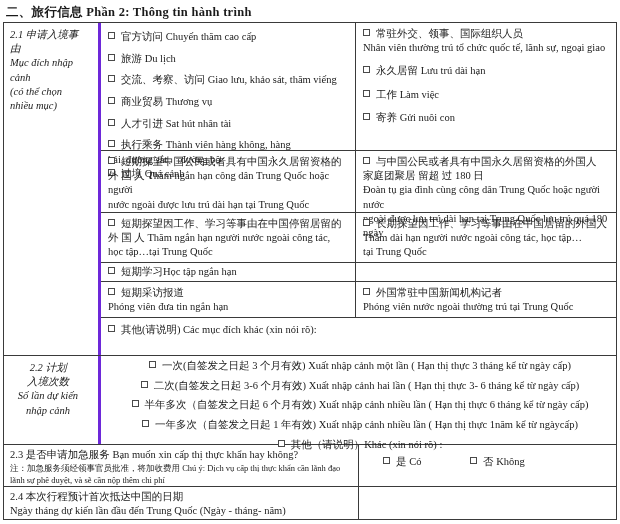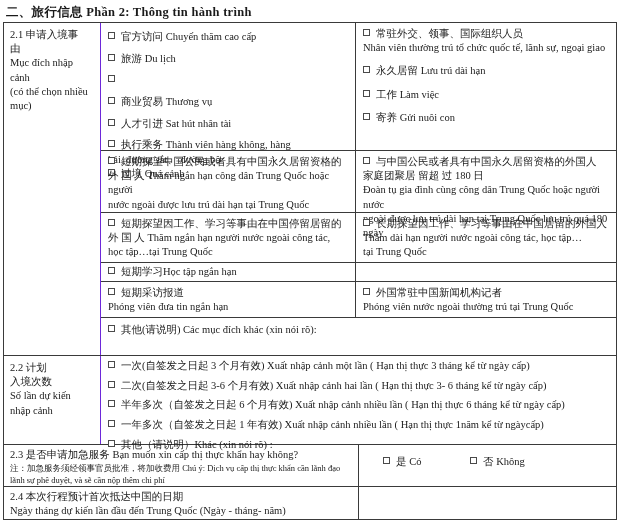--- a/index.html
+++ b/index.html
@@ -13,21 +13,21 @@
 
   .form-table {
     position:absolute; left:3px; top:22px; width:614px; height:498px;
     border:1.5px solid #3a3a3a; display:flex; flex-direction:column;
     font-size:10.5px; line-height:1.35;
   }
 
   .sec { display:flex; border-bottom:1px solid #3a3a3a; }
   .sec:last-child { border-bottom:none; }
 
-  .label-col { width:97px; border-right:1px solid #6d28d9; padding:5px 12px 0 6px; }
+  .label-col { width:97px; border-right:3px solid #6d28d9; padding:5px 12px 0 6px;font-style:italic; }
   .content-col { flex:1; display:flex; flex-direction:column; }
 
   .prow { display:flex; border-bottom:1px solid #3a3a3a; }
   .prow:last-child { border-bottom:none; }
   .cell-l { width:255px; border-right:1px solid #3a3a3a; padding:4px 4px 2px 7px; }
   .cell-r { flex:1; padding:4px 4px 2px 7px;font-family:Liberation Serif, serif; }
   .cell-full { flex:1; padding:5px 4px 2px 7px; }
 
   .pre { white-space:pre-line; }
 
@@ -40,21 +40,21 @@
   
   .rowA { height:128px; } .rowA .cell-l { padding-top:7px; }
   .rowB { height:62px; }
   .rowC { height:50px; }
   .rowD { height:19px; padding-top:0; }
   .rowD .cell-l, .rowD .cell-r { padding-top:2px; }
   .rowE { height:37px;align-items:center; }
   .rowF { height:37px;justify-content:flex-end; }
 
   .sec21 { height:333px; }
-  .sec22 { height:89px; }
+  .sec22 { height:89px;text-align:center; }
   .sec23 { height:43px; }
   .sec24 { height:33px; }
 
   .listA .opt { margin-bottom:7.5px; }
   .listA .opt.tight { margin-bottom:0; }
   .listAR .opt { margin-bottom:9px; }
   .listAR .opt.gap { margin-top:6px; }
 
   .sec22 .content-col { padding:3px 4px 0 7px;font-family:Liberation Serif, serif; }
   .sec22 .opt { margin-bottom:5.5px; }
@@ -76,21 +76,21 @@
   <div class="sec sec21">
     <div class="label-col pre">2.1  申请入境事由
 Mục đích nhập cảnh
 (có thể chọn nhiều mục)</div>
     <div class="content-col">
 
       <div class="prow rowA">
         <div class="cell-l listA">
           <div class="opt"><span class="cb"></span><span class="pre">官方访问  Chuyến thăm cao cấp</span></div>
           <div class="opt"><span class="cb"></span><span class="pre">旅游  Du lịch</span></div>
-          <div class="opt"><span class="cb"></span></div>
+          <div class="opt"><span class="cb"></span><span class="pre">交流、考察、访问  Giao lưu, khảo sát, thăm viếng</span></div>
           <div class="opt"><span class="cb"></span><span class="pre">商业贸易  Thương vụ</span></div>
           <div class="opt"><span class="cb"></span><span class="pre">人才引进  Sat hút nhân tài</span></div>
           <div class="opt tight"><span class="cb"></span><span class="pre">执行乘务  Thành viên hàng không, hàng
 hải, đường sắt、 đường bộ</span></div>
           <div class="opt tight"><span class="cb"></span><span class="pre">过境  Quá cảnh</span></div>
         </div>
         <div class="cell-r listAR">
           <div class="opt"><span class="cb"></span><span class="pre">常驻外交、领事、国际组织人员
 Nhân viên thường trú tổ chức quốc tế, lãnh sự, ngoại giao</span></div>
           <div class="opt gap"><span class="cb"></span><span class="pre">永久居留  Lưu trú dài hạn</span></div>

